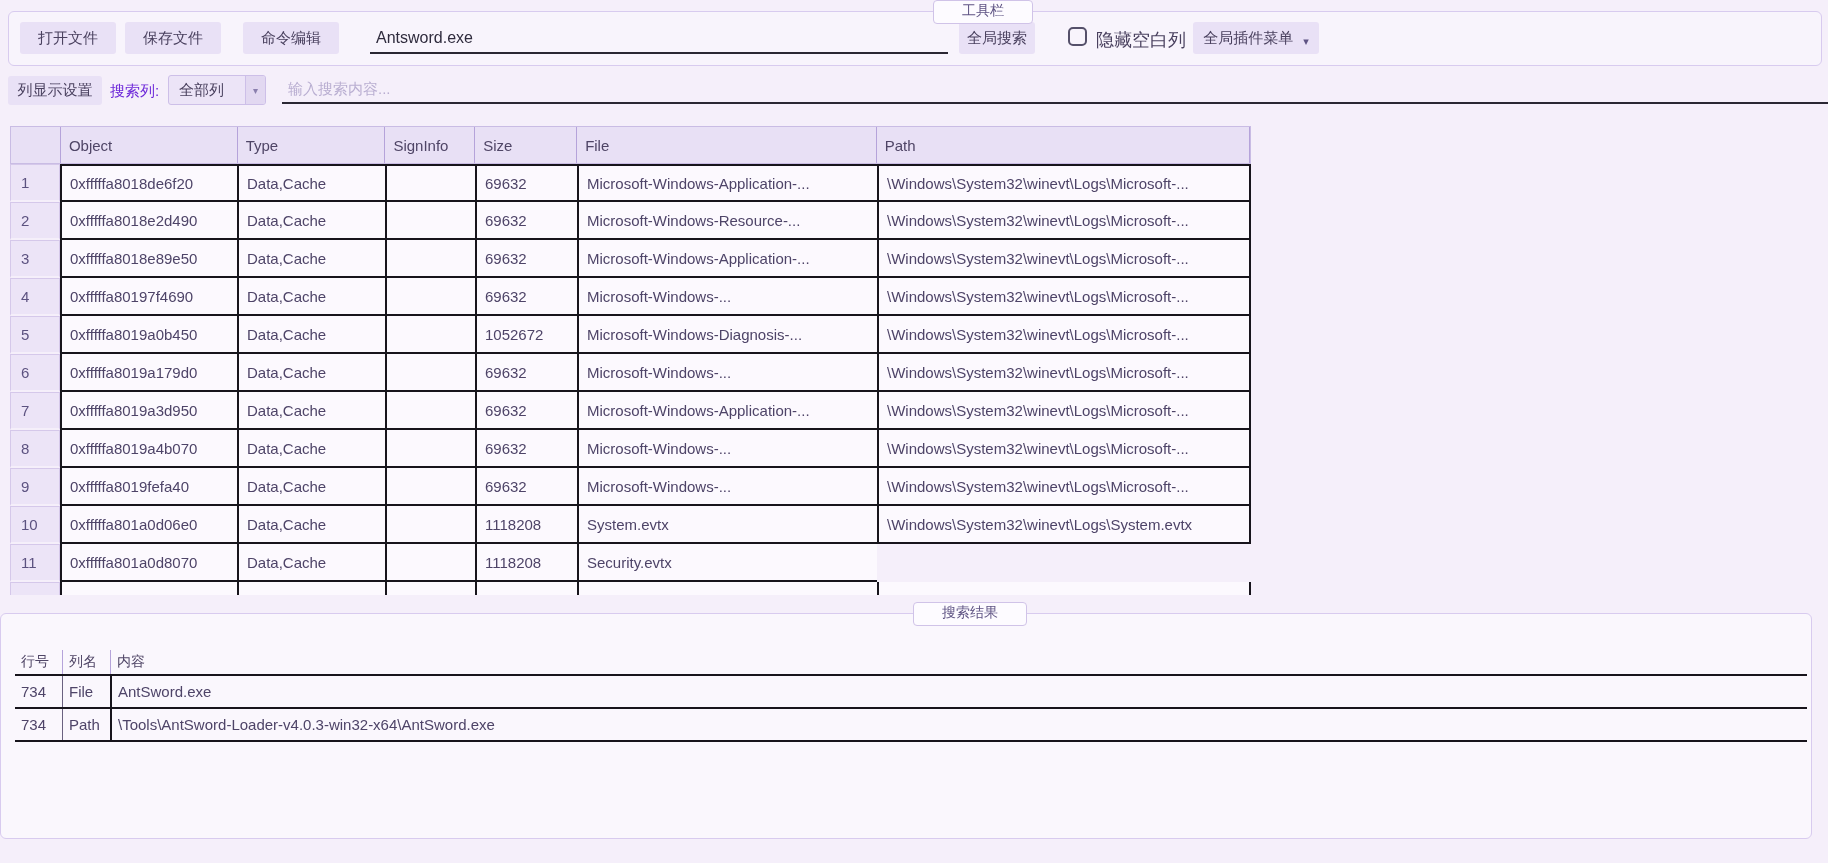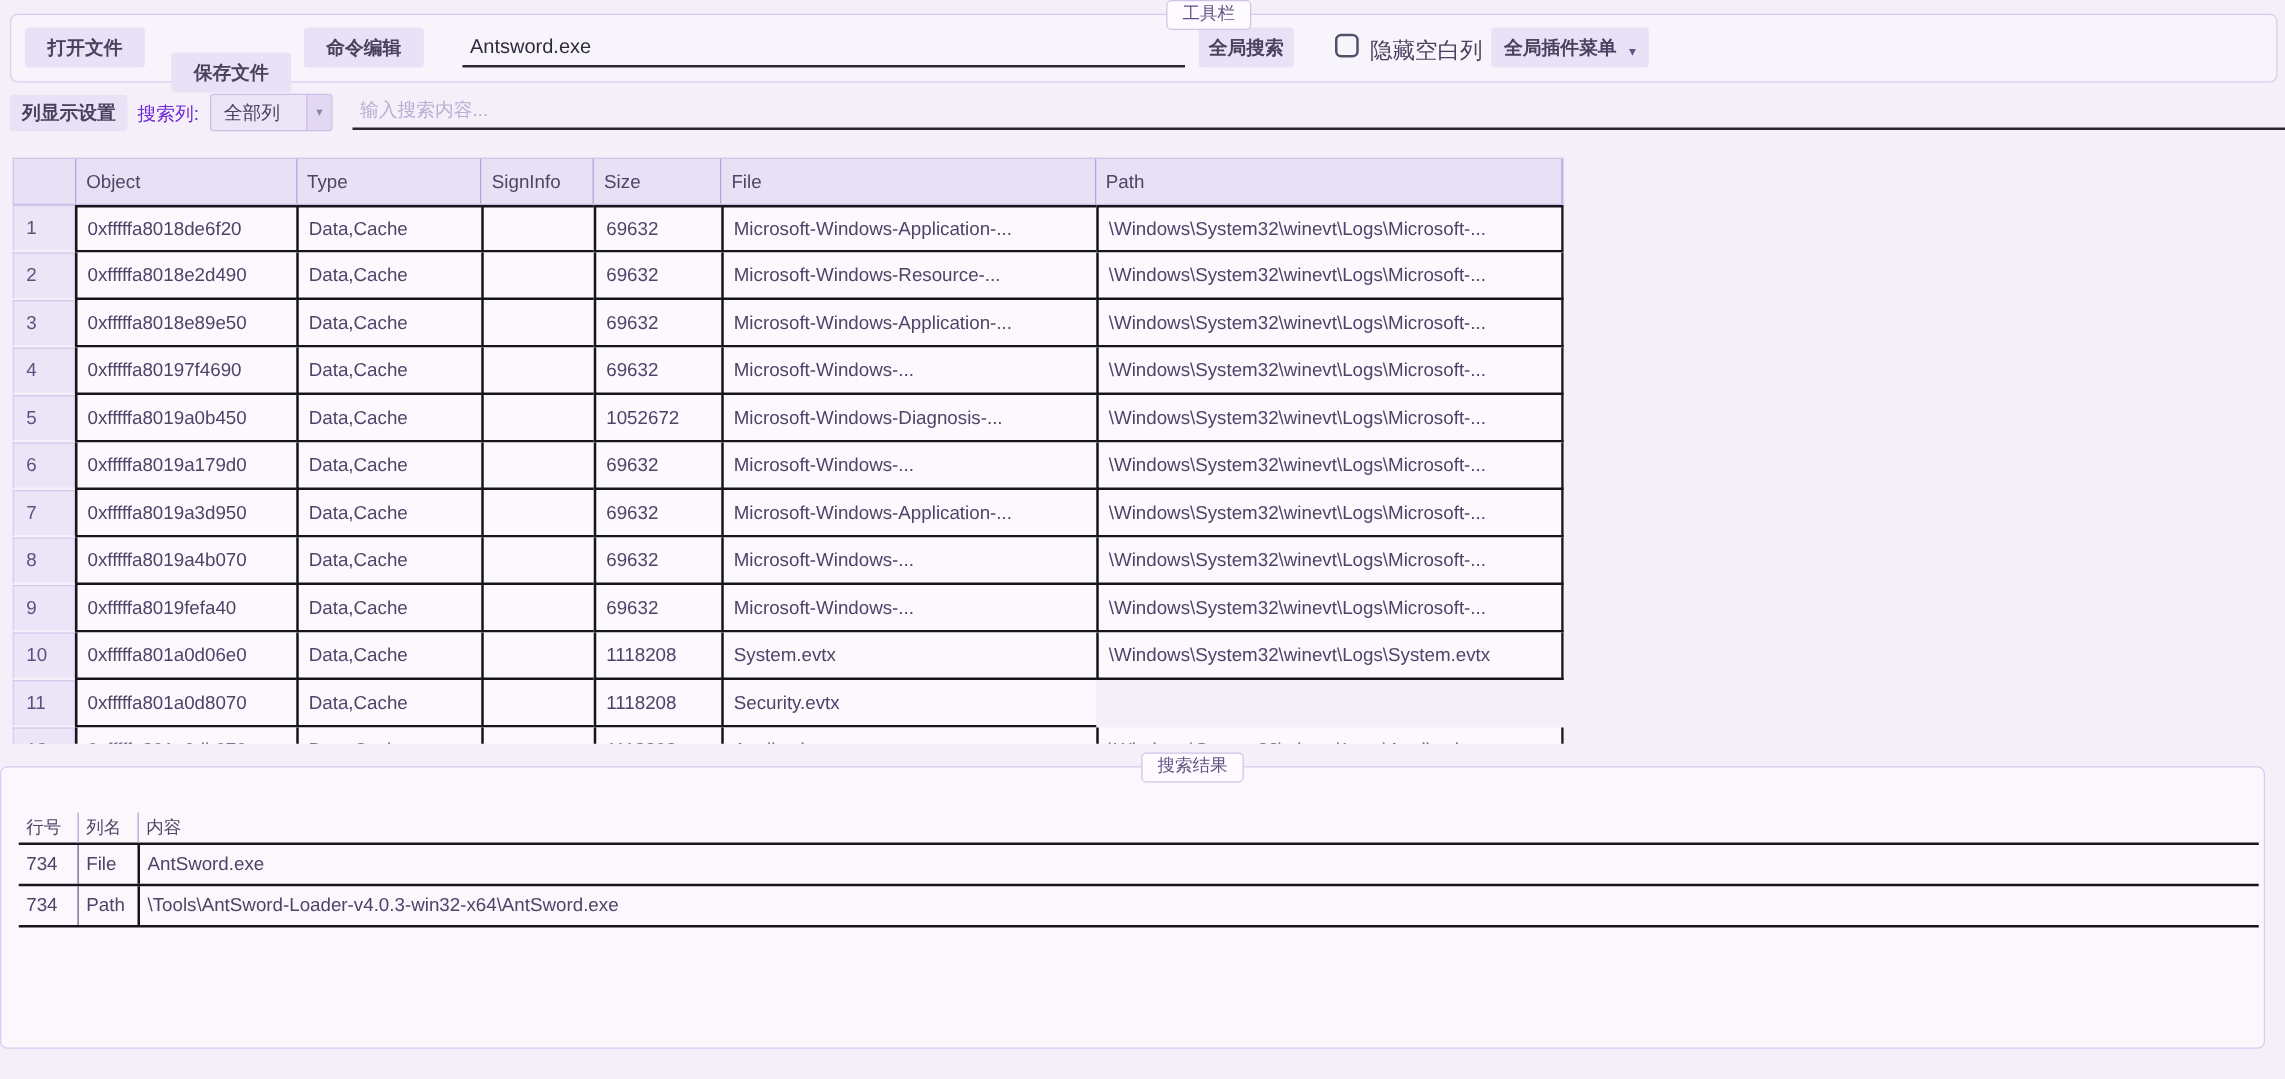--- a/index.html
+++ b/index.html
@@ -1,25 +1,25 @@
 <!DOCTYPE html>
 <html><head>
 <meta charset="utf-8">
 <style>
   * { margin:0; padding:0; box-sizing:border-box; }
   html,body { width:1828px; height:863px; background:#f5effa; overflow:hidden;
     font-family:"Liberation Sans","DejaVu Sans",sans-serif; color:#4e4468; }
 
   .groupbox { position:absolute; border:1px solid #d8cbef; border-radius:6px; background:#f8f4fc; }
   .group-title { position:absolute; background:#fdfbff; border:1px solid #d0c3e8; border-radius:4px;
-    padding:1px 12px 3px; font-size:14px; color:#5f5484; z-index:5; }
+    padding:1px 28px 3px; font-size:14px; color:#5f5484; z-index:5; }
 
   
   .btn { position:absolute; display:flex; align-items:center; justify-content:center;
-    background:#e9e1f6; color:#4a415f; font-size:15px; border-radius:3px; height:32px; cursor:default;font-weight:bold; }
+    background:#e9e1f6; color:#4a415f; font-size:15px; border-radius:3px; height:32px; cursor:default; }
   .underline-input { position:absolute; background:transparent; border:none;
     border-bottom:2px solid #2a2733; font-size:16px; color:#2f2b3d; height:30px; padding:0 6px; outline:none; }
   .underline-input::placeholder { color:#b9aed1; }
   .checkbox { position:absolute; width:19px; height:19px; border:2px solid #55506a; border-radius:5px; background:#f8f4fc; }
   .chk-label { position:absolute; font-size:18px; color:#4a415f; }
   .menu-arrow { font-size:11px; color:#5f5484; margin-left:10px; margin-top:6px; }
 
   
   .plain-label { position:absolute; font-size:15px; color:#6d28d9; }
   .select-box { position:absolute; display:flex; height:30px; background:#ece4f7;
@@ -56,21 +56,21 @@
   .res-cell.content { border-left:2px solid #17141c; margin-left:-1px; }
   .rc-num{width:48px}.rc-col{width:48px}.rc-content{flex:1}
 </style>
 </head>
 <body>
 
 <div class="groupbox" style="left:8px; top:11px; width:1814px; height:55px;"></div>
 <div class="group-title" style="left:933px; top:0px;">工具栏</div>
 
 <div class="btn" style="left:20px; top:22px; width:96px;">打开文件</div>
-<div class="btn" style="left:137px; top:22px; width:96px;margin-top:20px;">保存文件</div>
+<div class="btn" style="left:125px; top:22px; width:96px;">保存文件</div>
 <div class="btn" style="left:243px; top:22px; width:96px;">命令编辑</div>
 
 <input class="underline-input" style="left: 370px; top: 24px; width: 578px;" value="Antsword.exe">
 
 <div class="btn" style="left:959px; top:22px; width:76px;">全局搜索</div>
 
 <span class="checkbox" style="left:1068px; top:27px;"></span>
 <span class="chk-label" style="left:1096px; top:28px;">隐藏空白列</span>
 
 <div class="btn" style="left:1193px; top:22px; width:126px;">

